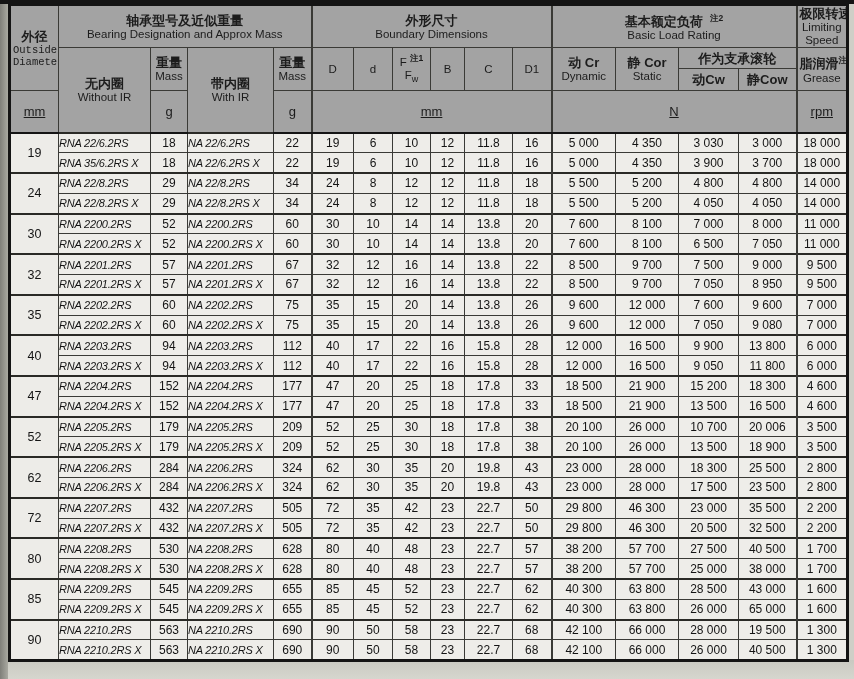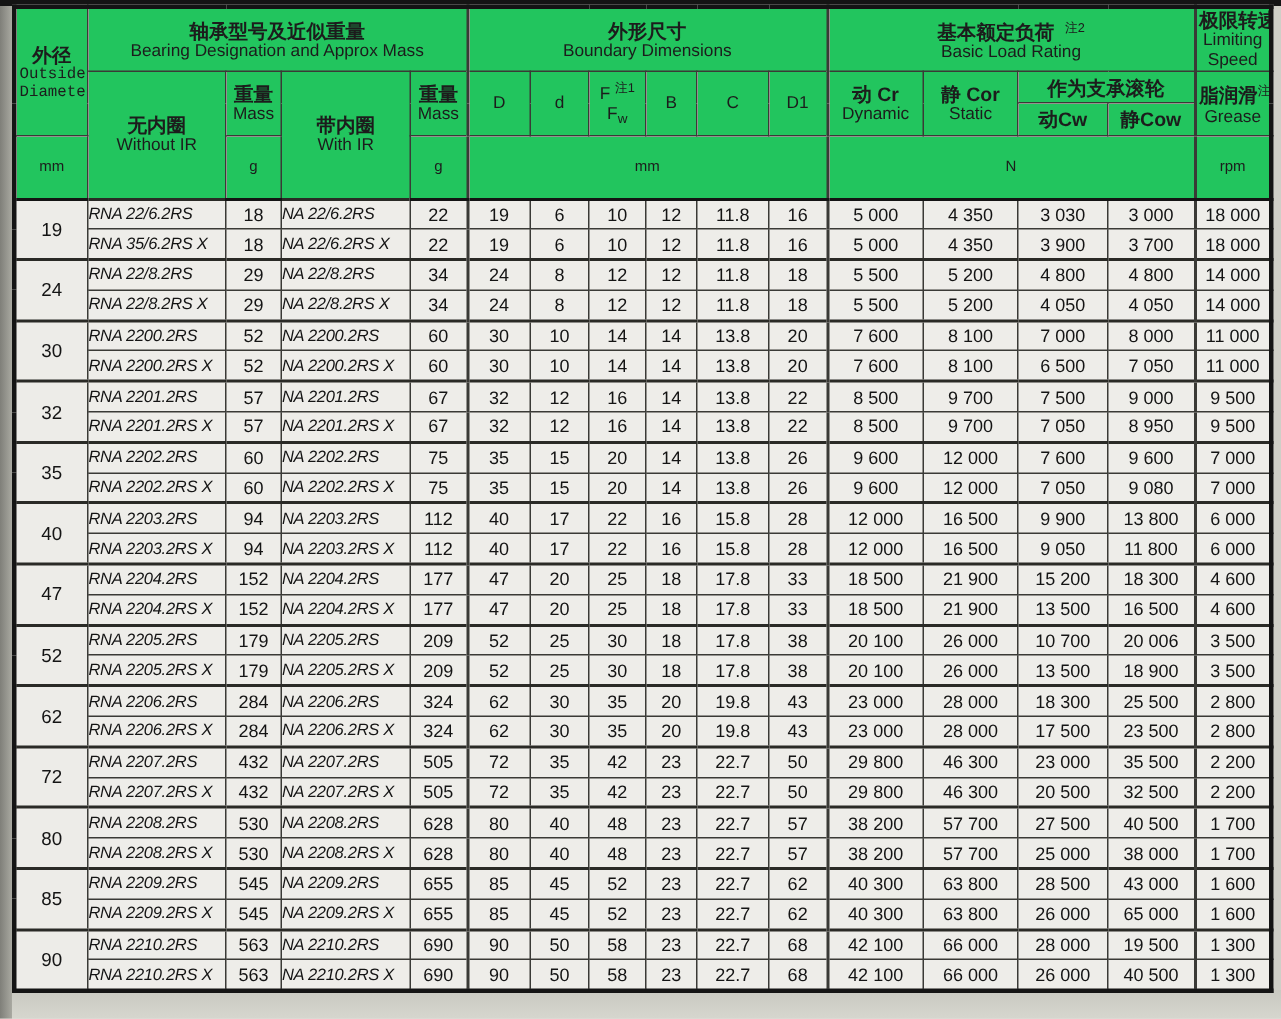--- a/index.html
+++ b/index.html
@@ -26,30 +26,30 @@
     width:840px;
     background:#eeede9;
   }
   table.cat th, table.cat td{
     border:1px solid #3a3a36;
     padding:0 2px;
     text-align:center;vertical-align:middle;
     overflow:hidden;white-space:nowrap;
   }
   table.cat{border:3px solid #141414;}
-  thead th{font-weight:normal;background:#22c55e;}
+  thead th{font-weight:normal;background:#a3a3a3;}
   .zh{font-weight:bold;font-size:13px;line-height:15px;}
   .en{font-size:11.5px;line-height:13px;}
   .en-sm{font-size:10.5px;line-height:12px;font-family:Liberation Mono, monospace;}
-  .note{font-size:8.5px;vertical-align:super;font-weight:normal;}
+  .note{font-size:8.5px;vertical-align:super;font-weight:bold;}
   .r1{height:38px;}
   .r2{height:21px;}
   .r3{height:22px;}
   .r4{height:42px;}
-  .unit{font-size:10px;}
+  .unit{font-size:13px;text-decoration:underline;}
   .unit-left{text-align:left;padding-left:7px;}
   thead tr.r4 th{border-bottom:2px solid #141414;}
   
   .sepL{border-left-width:2px !important;}
   tbody td{font-size:12px;height:18.8px;color:#141414;}
   tbody td.desig{text-align:left;padding-left:0;font-size:11px;letter-spacing:-0.2px;font-style:italic;}
   tbody td.num{font-size:12px;}
   tbody td.od{font-size:12.5px;background:#edece8;}
   tbody tr.group-start td{border-top:2px solid #2a2a26;}
   

